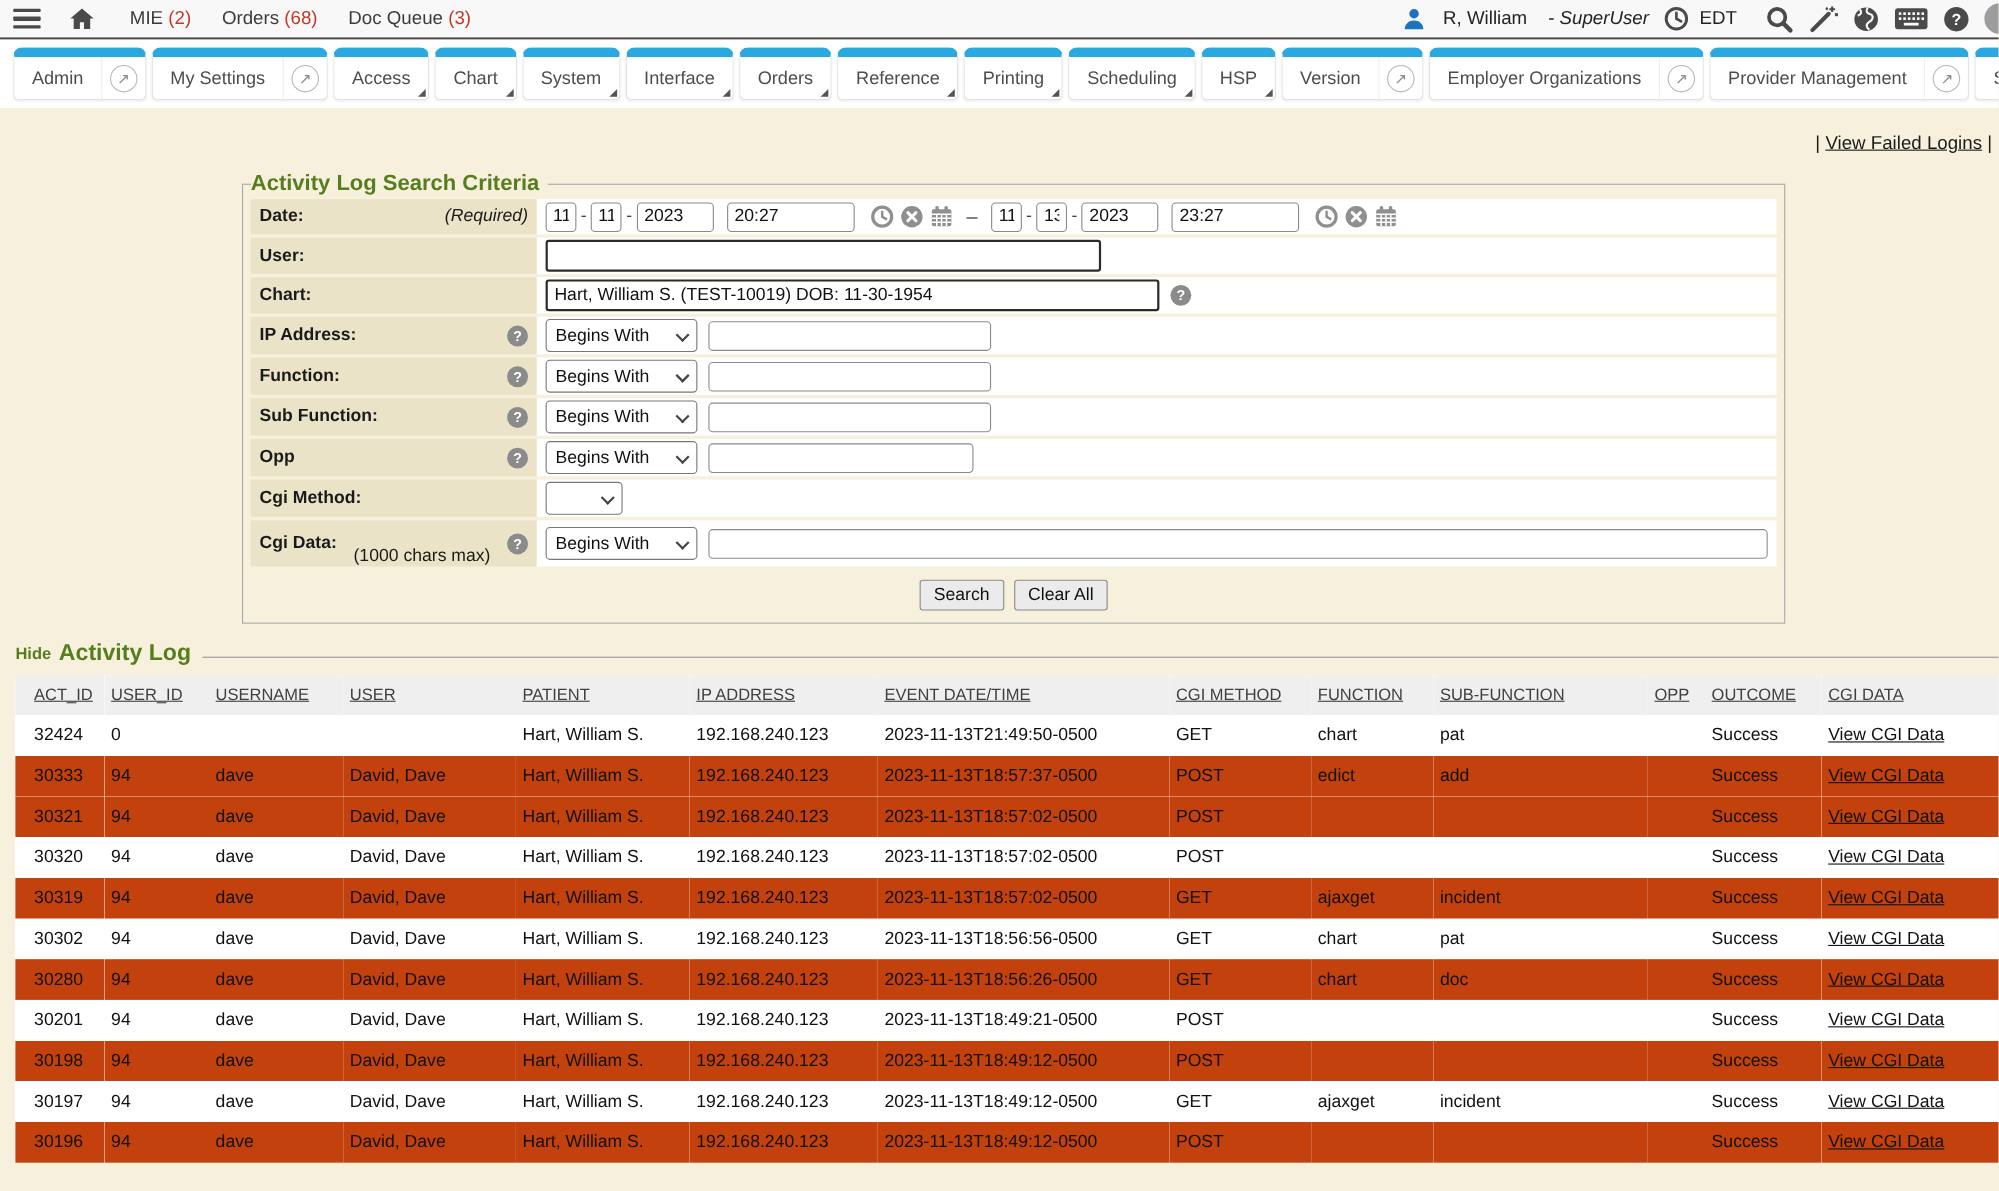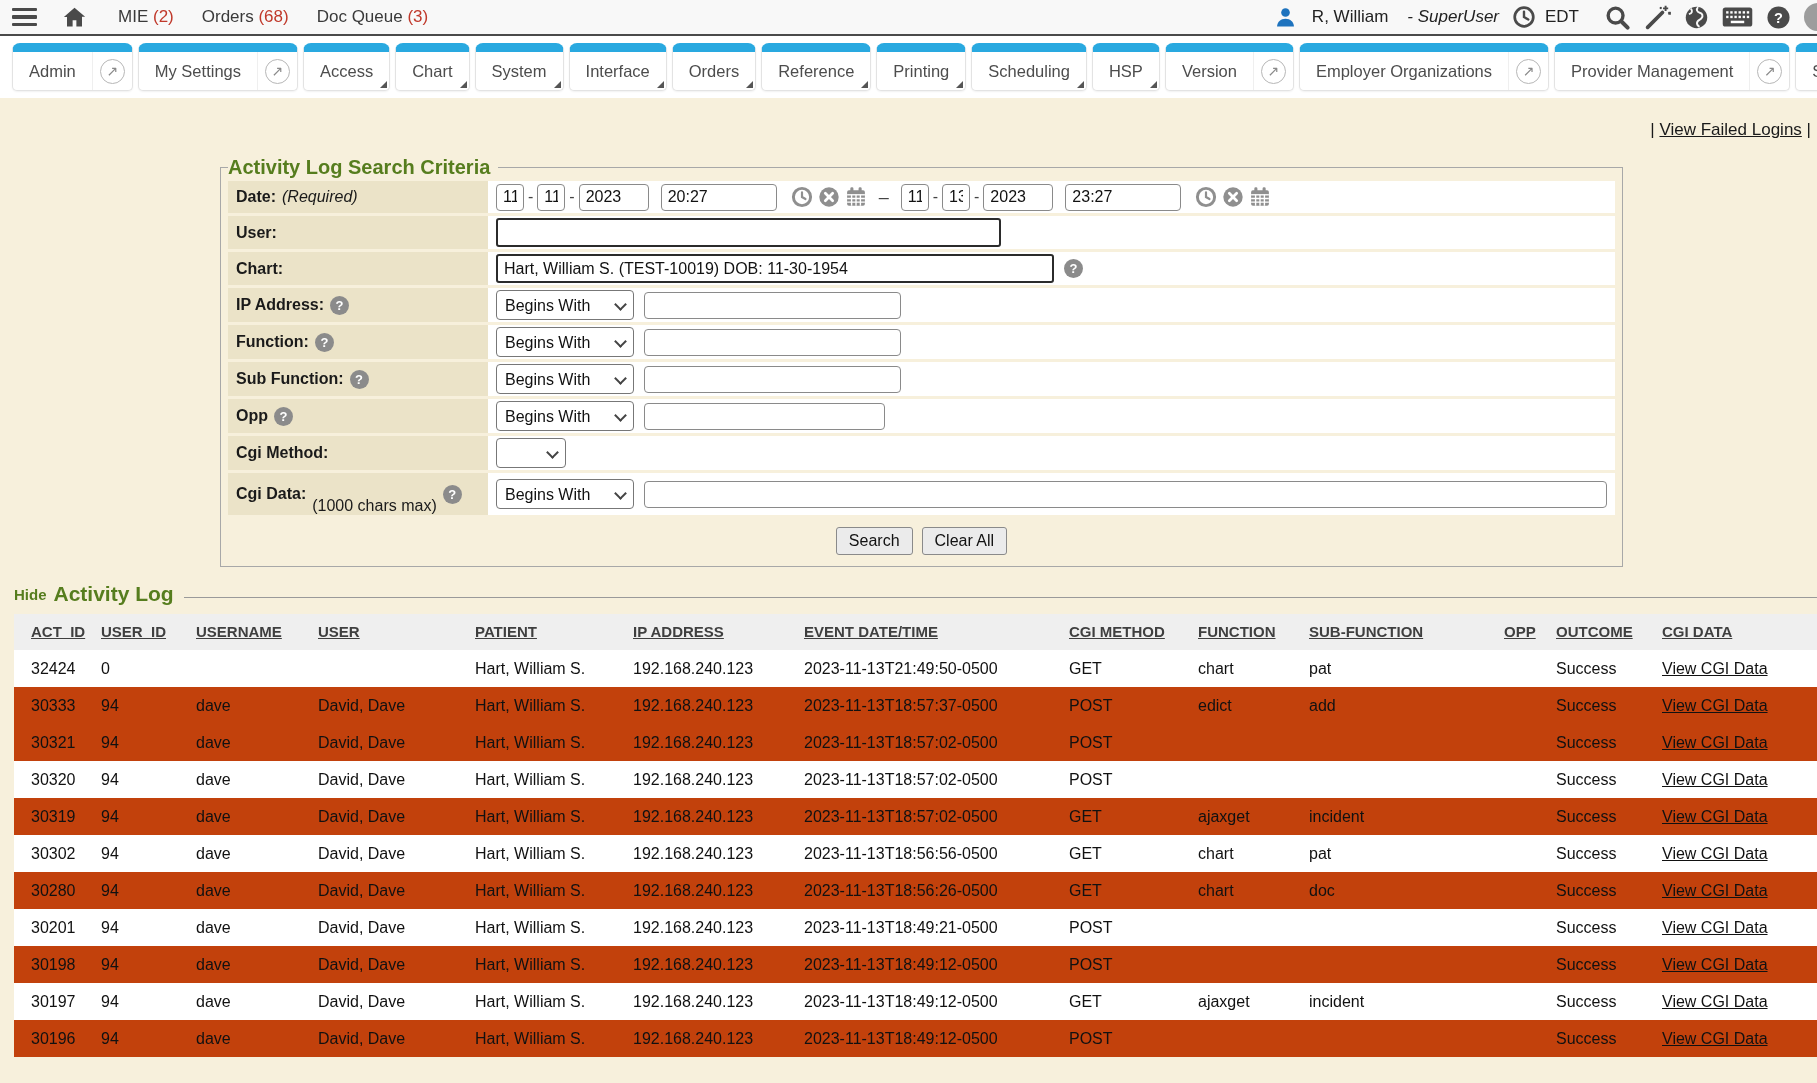--- a/index.html
+++ b/index.html
@@ -52,21 +52,21 @@
   .failed-line { text-align:right; padding:22px 6px 0 0; font-size:17px; color:#1a1a1a; }
   .failed-line a { color:#1a1a1a; text-decoration:underline; cursor:pointer; }
   
   fieldset.search {
     margin:16px 0 0 220px; width:1400px; border:1px solid #a8a8a8; padding:2px 7px 6px 7px;
   }
   fieldset.search legend { color:#567d1e; font-size:20px; font-weight:bold; padding:0 8px 0 0; }
   .frow { display:flex; margin-bottom:3px; min-height:32px; }
   .flabel {
     flex:0 0 260px; background:#ebe3c8; display:flex; align-items:center;
-    padding:0 8px; font-size:16px; gap:6px;
+    padding:0 8px; font-size:16px; gap:6px;justify-content:space-between;
   }
   .flabel .lbl { font-weight:bold; white-space:nowrap; }
   .flabel .note-i { font-style:italic; white-space:nowrap; }
   .flabel .note { white-space:nowrap;margin-top:24px; }
   .ffield { flex:1; background:#fff; display:flex; align-items:center; padding:2px 8px; gap:4px; }
   .inp {
     height:27px; border:1px solid #8a8a8a; border-radius:4px; font-size:16px;
     padding:0 6px; font-family:inherit; background:#fff; color:#111;
   }
   .inp-mm { width:28px; } .inp-yy { width:70px; } .inp-tm { width:116px; }
@@ -102,21 +102,21 @@
   
   .loghead { display:flex; align-items:center; margin:15px 0 0 14px; }
   .hide-link { color:#567d1e; font-size:15px; font-weight:bold; margin-right:7px; cursor:pointer; }
   .log-title { color:#567d1e; font-size:21px; font-weight:bold; white-space:nowrap; }
   .loghead .rule { flex:1; height:1px; background:#9a9a9a; margin:6px 0 0 10px; }
   table.logtable {
     margin:8px 0 0 14px; width:1803px; border-collapse:collapse; background:#fff;
     table-layout:fixed; font-size:16px;
   }
   .logtable thead tr { background:#efefef; height:36px; }
-  .logtable th { text-align:left; font-weight:bold; padding:0 6px; white-space:nowrap; overflow:hidden; }
+  .logtable th { text-align:left; font-weight:normal; padding:0 6px; white-space:nowrap; overflow:hidden; }
   .logtable th a { color:#3f3f3f; font-size:15px; text-decoration:underline; cursor:pointer; }
   .logtable tbody tr { height:37px; background:#fff; }
   .logtable tbody tr.alt { background:#c2410c; }
   .logtable td { padding:0 6px; white-space:nowrap; overflow:hidden; color:#111; }
   .logtable th:first-child, .logtable td:first-child { padding-left:17px; }
   .logtable td a { color:#111; text-decoration:underline; cursor:pointer; }
 </style>
 </head>
 <body>
 

